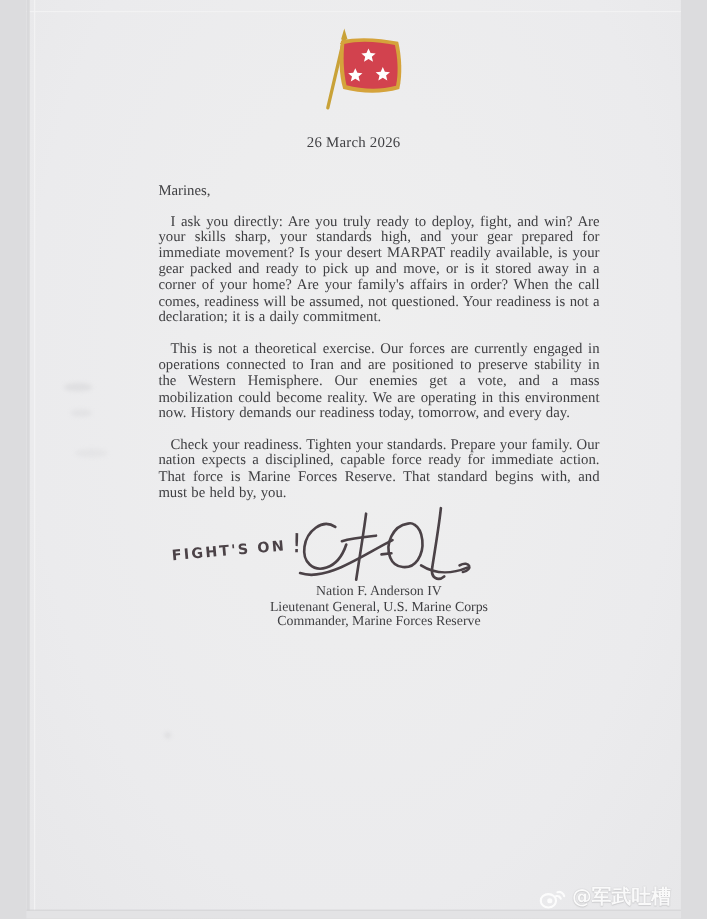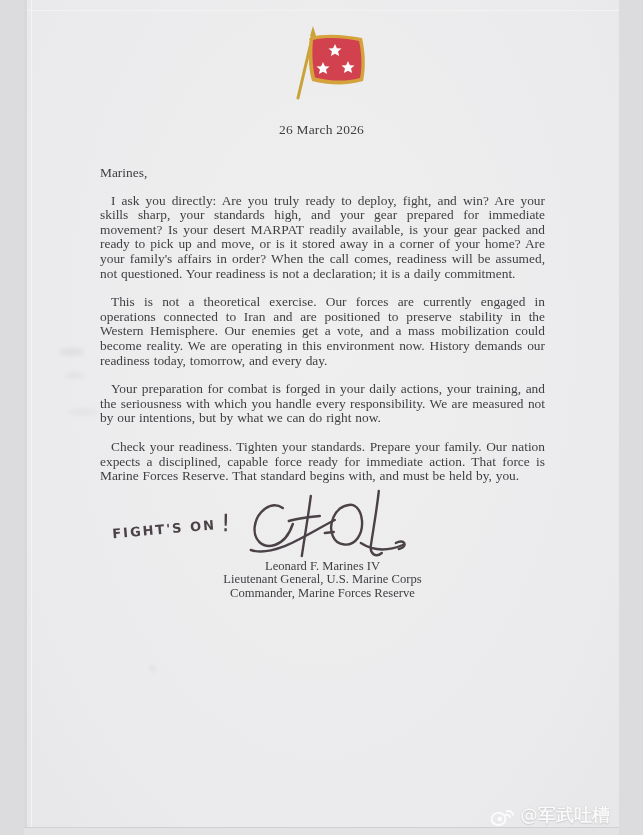--- a/index.html
+++ b/index.html
@@ -24,21 +24,21 @@
   .s2{left:40px;top:372px;width:20px;height:7px;opacity:.25;}
   .s3{left:44px;top:408px;width:30px;height:8px;opacity:.2;}
   .s4{left:126px;top:666px;width:5px;height:5px;opacity:.5;}
 
   
   .flag-wrap{width:96px;height:78px;margin:24px auto 0;position:relative;}
   .flag-wrap svg{display:block;width:100%;height:100%;}
 
   .date-line{text-align:center;font-size:13.5px;margin-top:20px;letter-spacing:.2px;}
 
-  .letter-body{padding:0 74px 0 76px;margin-top:28px;font-size:13.4px;line-height:14.6px;}
+  .letter-body{padding:0 74px 0 76px;margin-top:28px;font-size:13.4px;line-height:14.6px;margin-left:44px;}
   .salutation{margin:0 0 13px 0;}
   .para{margin:0 0 14px 0;text-align:justify;text-indent:11px;word-spacing:.5px;}
 
   
   .closing{position:relative;height:66px;margin-top:4px;}
   .hand-note{
     position:absolute;left:12px;top:20px;
     font-family:"DejaVu Sans", sans-serif;
     font-size:13px;letter-spacing:2px;font-weight:bold;
     color:#4b4247;transform:rotate(-5deg);
@@ -94,42 +94,41 @@
       </g>
     </svg>
   </div>
 
   <div class="date-line">26 March 2026</div>
 
   <div class="letter-body">
     <p class="salutation">Marines,</p>
     <p class="para">I ask you directly: Are you truly ready to deploy, fight, and win? Are your skills sharp, your standards high, and your gear prepared for immediate movement? Is your desert MARPAT readily available, is your gear packed and ready to pick up and move, or is it stored away in a corner of your home?  Are your family's affairs in order?  When the call comes, readiness will be assumed, not questioned.  Your readiness is not a declaration; it is a daily commitment.</p>
     <p class="para">This is not a theoretical exercise. Our forces are currently engaged in operations connected to Iran and are positioned to preserve stability in the Western Hemisphere. Our enemies get a vote, and a mass mobilization could become reality. We are operating in this environment now. History demands our readiness today, tomorrow, and every day.</p>
-    <p class="para">Your preparation for combat is forged in your daily actions, your training, and the seriousness with which you handle every responsibility. We are measured not by our intentions, but by what we can do right now.</p>
     <p class="para">Check your readiness. Tighten your standards. Prepare your family. Our nation expects a disciplined, capable force ready for immediate action. That force is Marine Forces Reserve. That standard begins with, and must be held by, you.</p>
 
     <div class="closing">
       <div class="hand-note">
         <span>FIGHT'S ON</span><span class="exclaim">!</span>
       </div>
       <svg class="signature-svg" viewBox="0 0 170 85" fill="none" stroke="#4b4247" stroke-width="2.4" stroke-linecap="round">
         <path d="M38,20 C26,12 12,24 10,38 C8,52 18,61 30,57 C39,54 45,45 48,36"></path>
         <path d="M6,62 C30,70 62,46 90,32"></path>
         <path d="M66,8 C64,24 60,48 57,68"></path>
         <path d="M44,33 C53,30 65,29 75,28"></path>
         <path d="M80,45 L89,44"></path>
         <path d="M104,17 C90,19 83,36 88,48 C92,58 106,60 113,50 C120,40 118,23 110,18 C108,16.5 106,16.5 104,17"></path>
         <path d="M134,3 C132,22 128,44 126,58 C125,66 131,70 137,65"></path>
         <path d="M116,55 C130,64 146,62 158,57"></path>
         <path d="M151,55 C160,50 164,59 154,61"></path>
       </svg>
     </div>
 
     <div class="sig-block">
-      <div>Leonard F. Marines IV</div>
+      <div>Nation F. Anderson IV</div>
       <div>Lieutenant General, U.S. Marine Corps</div>
       <div>Commander, Marine Forces Reserve</div>
     </div>
   </div>
 
   <div class="watermark">
     <svg width="26" height="24" viewBox="0 0 30 26">
       <g stroke="rgba(253,253,253,.95)" stroke-width="2.2" fill="none" stroke-linecap="round">
         <ellipse cx="11" cy="17.5" rx="8" ry="7"></ellipse>
         <path d="M20.5,8.5 C23.5,7.2 26.8,9.5 27.6,12.6"></path>

